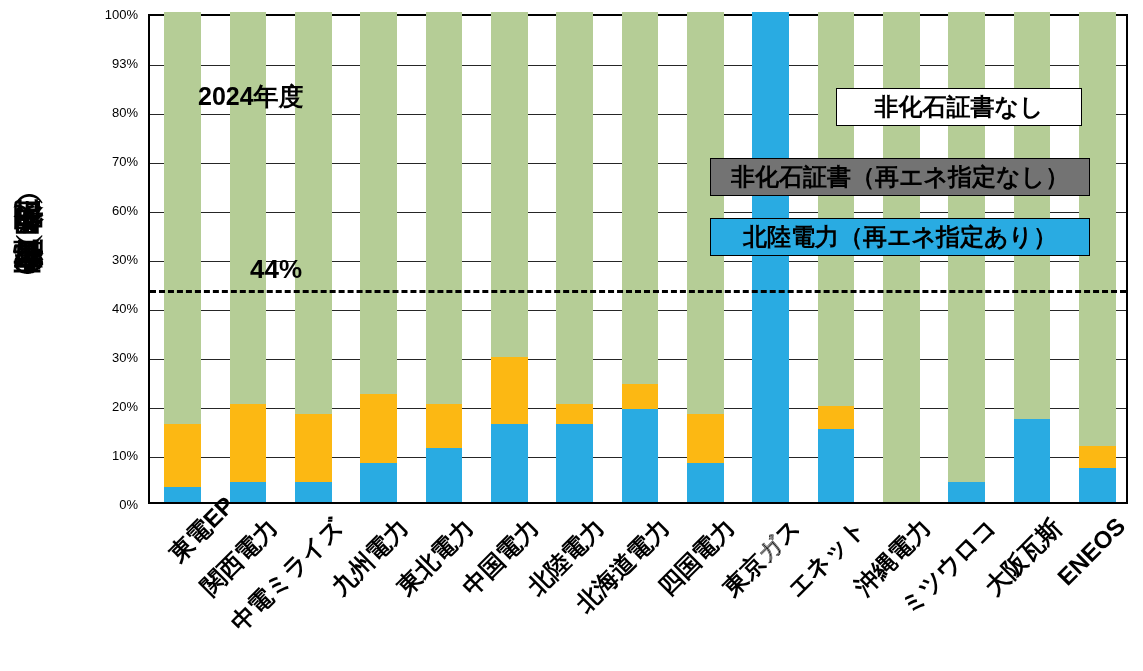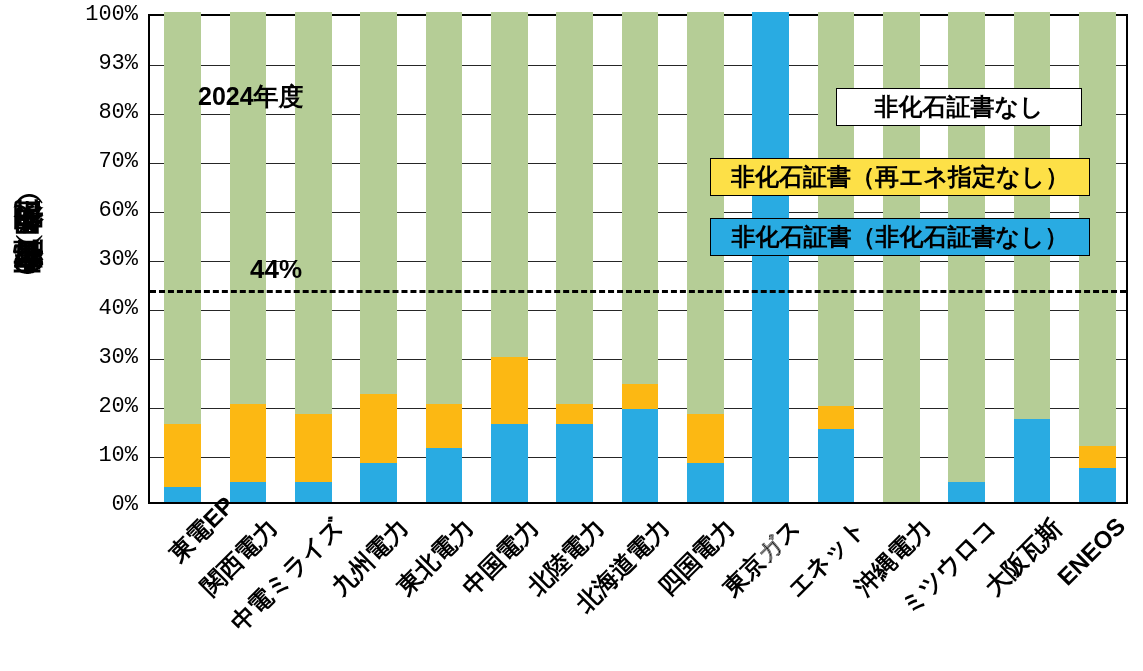--- a/index.html
+++ b/index.html
@@ -55,25 +55,24 @@
     position: absolute;
     left: 0;
     right: 0;
     height: 0;
     border-top: 1px solid #000000;
     opacity: 0.85;
   }
   .ytick-label {
     position: absolute;
     right: 1153px; 
-    font-size: 22px;
+    font-size: 13px;
     color: #000;
     text-align: center;
     white-space: nowrap;
-    font-family: Liberation Mono, monospace;
   }
   #ytick-holder {
     position: absolute;
     left: 0;
     top: 0;
     width: 148px;
     height: 520px;
   }
   #ytick-holder .ytick-label {
     right: 10px;
@@ -136,21 +135,21 @@
     font-size: 24px;
     font-weight: bold;
     color: #000;
     display: flex;
     align-items: center;
     justify-content: center;
     padding: 2px 10px;
     white-space: nowrap;
   }
   .legend-none  { background: #ffffff; }
-  .legend-nonre { background: #fde047; }
+  .legend-nonre { background: #737373; }
   .legend-re    { background: #29abe2; }
 
   
   #xlabels {
     position: absolute;
     left: 148px;
     top: 504px;
     width: 980px;
     height: 167px;
   }
@@ -271,21 +270,21 @@
           <div class="seg seg-nonre" style="height: 22.05px; bottom: 34.3px;"></div>
           <div class="seg seg-none" style="height: 433.65px; bottom: 56.35px;"></div>
         </div>
       </div>
     <div id="threshold" style="top: 274.4px;"></div>
     <div id="threshold-label" style="top: 238.4px; left: 100px; text-align: right;">44%</div>
     <div id="year-note" style="left: 48px; top: 64px;">2024年度</div>
     <div id="legend">
         <div class="legend-item legend-none" style="width: 246px; top: 72px; right: 44px; height: 38px;">非化石証書なし</div>
         <div class="legend-item legend-nonre" style="width: 380px; top: 142px; right: 36px; height: 38px;">非化石証書（再エネ指定なし）</div>
-        <div class="legend-item legend-re" style="width: 380px; top: 202px; right: 36px; height: 38px;">非化石証書（非化石証書なし）</div>
+        <div class="legend-item legend-re" style="width: 380px; top: 202px; right: 36px; height: 38px;">北陸電力（再エネ指定あり）</div>
       </div>
   </div>
 
   <div id="xlabels">
       <div class="xlab" style="left: 0px; width: 48.6667px;">東電EP</div>
       <div class="xlab" style="left: 0px; width: 114px;">関西電力</div>
       <div class="xlab" style="left: 0px; width: 179.333px;">中電ミライズ</div>
       <div class="xlab" style="left: 0px; width: 244.667px;">九州電力</div>
       <div class="xlab" style="left: 0px; width: 310px;">東北電力</div>
       <div class="xlab" style="left: 0px; width: 375.333px;">中国電力</div>

